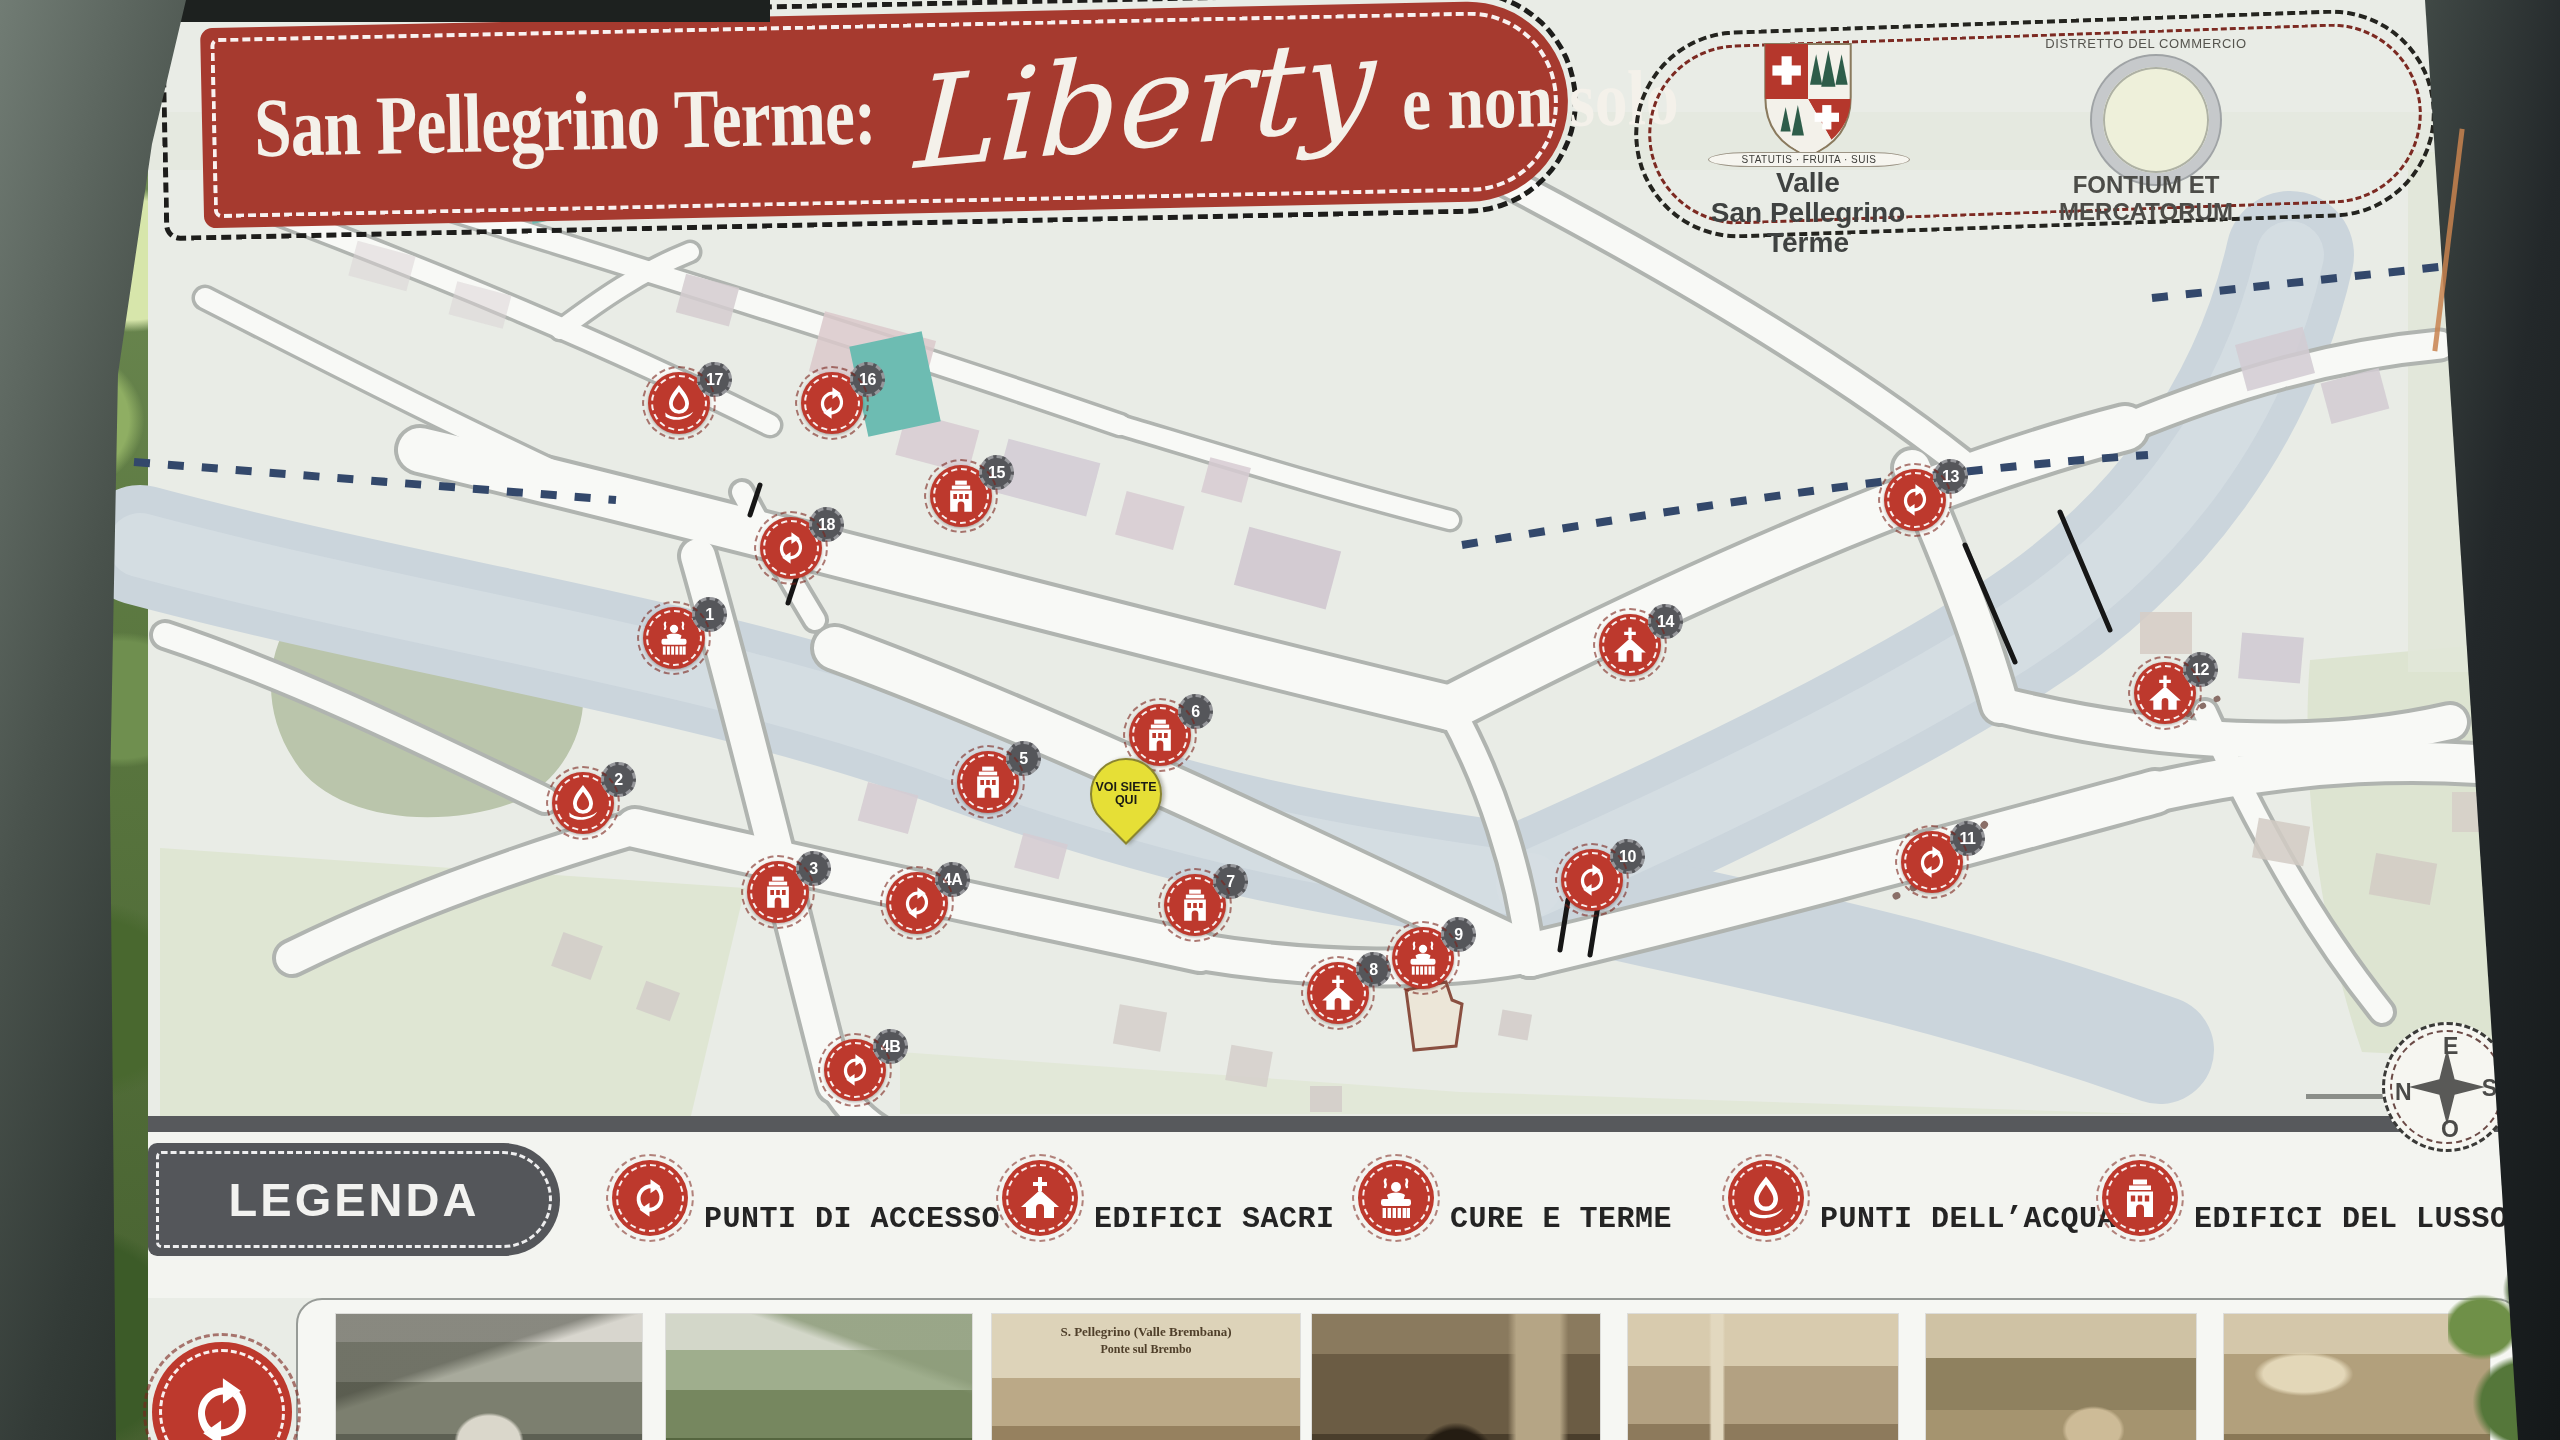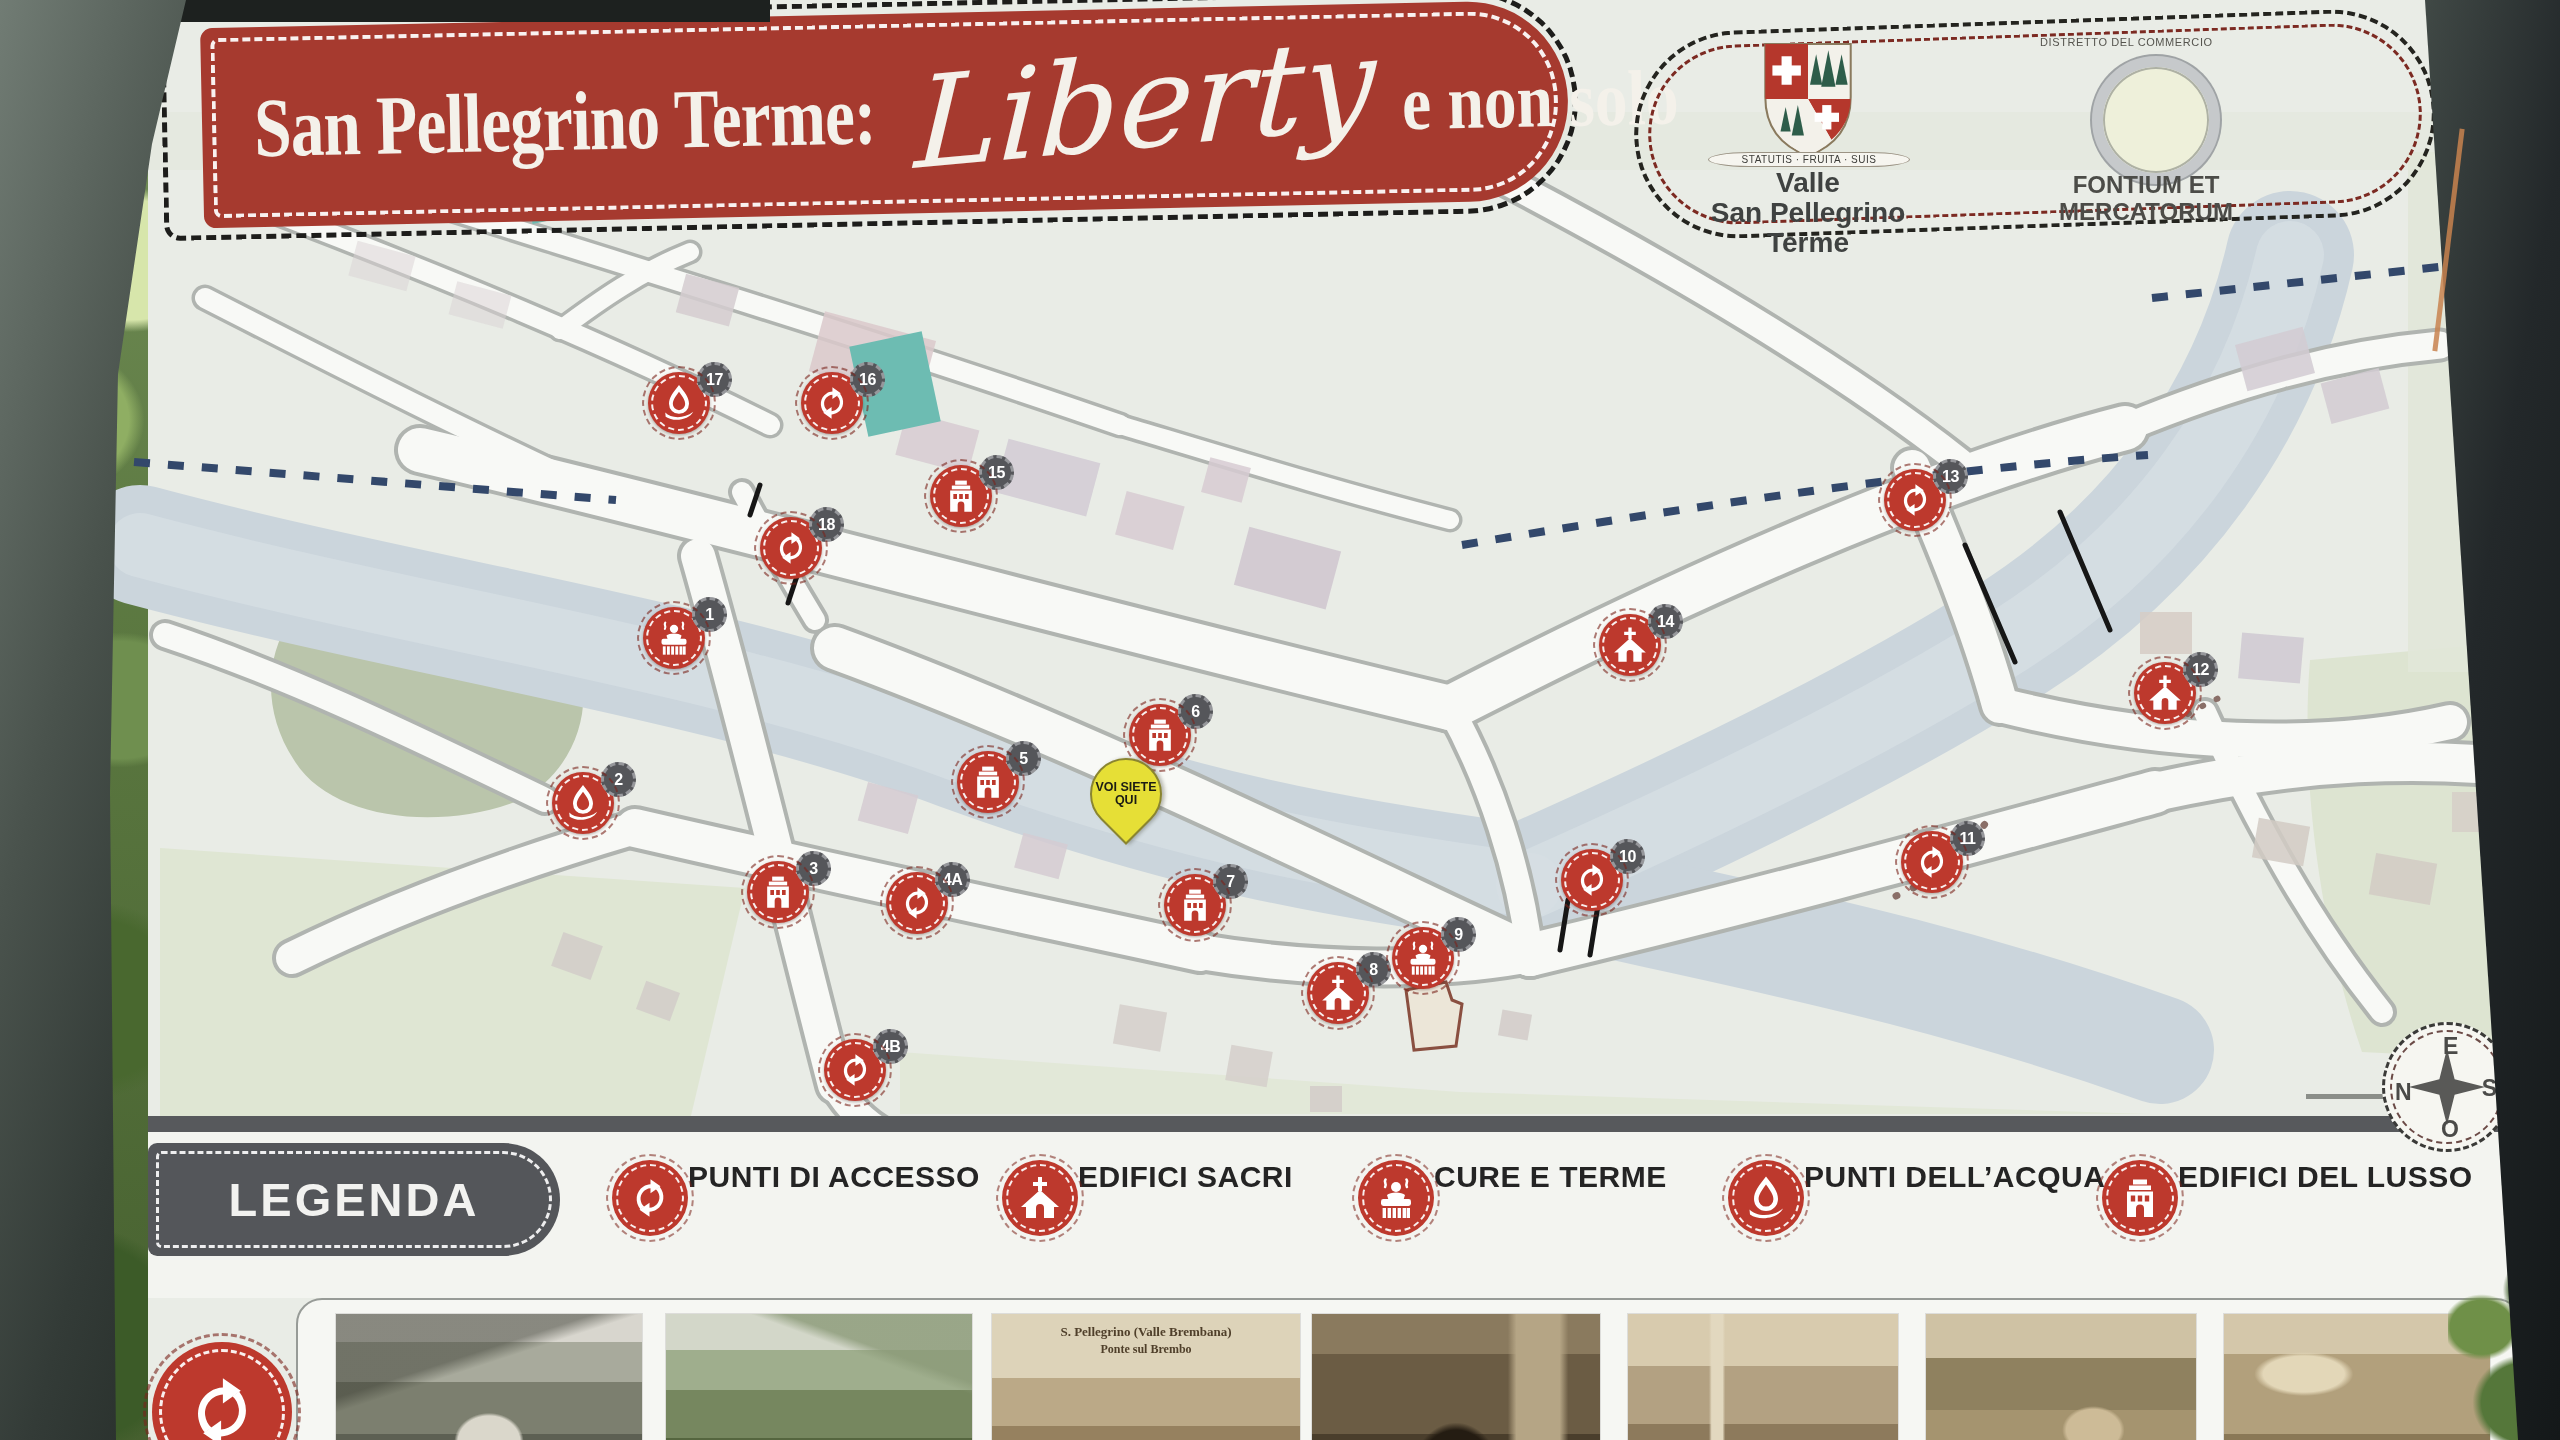--- a/index.html
+++ b/index.html
@@ -26,41 +26,41 @@
   .title-main{font-family:"Liberation Serif",serif;font-weight:bold;color:#f4f1ea;font-size:84px;display:inline-block;transform:scaleX(.8);transform-origin:left center;white-space:nowrap;letter-spacing:-1px;}
   .title-script{font-family:"DejaVu Serif",serif;font-style:italic;color:#f4f1ea;font-size:126px;display:inline-block;margin:0 26px 0 -116px;transform:rotate(-4deg) skewX(-8deg);white-space:nowrap;position:relative;top:-6px;}
   .title-tail{font-family:"Liberation Serif",serif;font-weight:bold;color:#f4f1ea;font-size:78px;display:inline-block;transform:scaleX(.84);transform-origin:left center;white-space:nowrap;}
   
   #logo-capsule{left:1638px;top:24px;width:794px;height:200px;transform:rotate(-2deg);}
   #logo-capsule::before{content:"";position:absolute;inset:-4px;border:4px dashed #24241f;border-radius:104px;}
   #logo-capsule::after{content:"";position:absolute;inset:10px;border:3px dashed #7c2a22;border-radius:92px;}
   #shield{left:1756px;top:40px;}
   #motto{left:1708px;top:152px;width:200px;text-align:center;font-size:10px;color:#3c3c38;background:#f6f5ef;border:1px solid #9b9384;border-radius:40%/100%;padding:1px 0;letter-spacing:.5px;}
   #comune-label{left:1672px;top:168px;width:272px;text-align:center;color:#3f4241;font-weight:bold;font-size:28px;line-height:1.08;}
-  #distretto-label{left:2040px;top:36px;width:212px;font-size:11px;color:#55544e;letter-spacing:.6px;}
+  #distretto-label{left:2040px;top:36px;width:212px;text-align:center;font-size:13px;color:#55544e;letter-spacing:.6px;}
   #coin{left:2092px;top:56px;width:106px;height:106px;border-radius:50%;background:#eef0da;border:11px solid #c6c9cb;box-shadow:0 0 0 2px #9fa3a5, inset 0 0 0 2px #aeb1a4;}
   #coin-label{left:2042px;top:172px;width:208px;text-align:center;color:#4c4c48;font-weight:bold;font-size:24px;line-height:1.12;}
   
   .street{color:#2e2f2e;font-weight:bold;white-space:pre-line;text-align:center;line-height:1.04;letter-spacing:1px;transform:translate(-50%,-50%) rotate(var(--rot,0deg));text-shadow:0 0 8px rgba(240,242,238,.9),0 0 3px rgba(240,242,238,.9);z-index:12;}
   
   .marker{width:62px;height:62px;margin:-31px 0 0 -31px;border-radius:50%;background:#bd392d;z-index:20;display:flex;align-items:center;justify-content:center;box-shadow:0 1px 3px rgba(60,20,15,.35);}
   .marker::before{content:"";position:absolute;inset:3px;border:2px dashed rgba(255,255,255,.92);border-radius:50%;}
   .marker::after{content:"";position:absolute;inset:-6px;border:2px dashed rgba(122,35,27,.6);border-radius:50%;}
   .marker svg{width:40px;height:40px;}
   .badge{position:absolute;top:-10px;right:-22px;width:35px;height:35px;border-radius:50%;background:#55565a;border:3px dashed #96979b;box-sizing:border-box;color:#fff;font-size:16px;font-weight:bold;display:flex;align-items:center;justify-content:center;letter-spacing:-.5px;}
   
   #pin{left:1124px;top:792px;width:68px;height:68px;margin:-34px 0 0 -34px;background:#e6df36;border:2px solid #8a8530;border-radius:50% 50% 50% 0;transform:rotate(-45deg);z-index:22;box-shadow:2px 2px 4px rgba(40,40,20,.3);}
   #pin .pin-txt{position:absolute;inset:0;display:flex;flex-direction:column;align-items:center;justify-content:center;transform:rotate(45deg);color:#1c1c14;font-weight:bold;font-size:12.5px;line-height:1.05;text-align:center;}
   
   #legend-bar{left:148px;top:1116px;width:2412px;height:16px;background:#57595c;z-index:30;}
   #legend-strip{left:148px;top:1132px;width:2412px;height:166px;background:#f3f4f0;z-index:30;}
   #legenda-capsule{left:148px;top:1143px;width:412px;height:113px;background:#54565a;border-radius:10px 62px 62px 10px;z-index:32;display:flex;align-items:center;justify-content:center;}
   #legenda-capsule::after{content:"";position:absolute;inset:8px;border:3px dashed rgba(255,255,255,.9);border-radius:6px 52px 52px 6px;}
   #legenda-capsule span{color:#f2f2f0;font-size:47px;font-weight:bold;letter-spacing:3px;}
-  .lg-item{top:1160px;display:flex;align-items:flex-start;z-index:32;}
+  .lg-item{top:1160px;display:flex;align-items:flex-end;gap:16px;z-index:32;font-family:Liberation Mono, monospace;}
   .lg-ic{position:relative;width:76px;height:76px;border-radius:50%;background:#bd392d;display:flex;align-items:center;justify-content:center;flex:0 0 auto;}
   .lg-ic::before{content:"";position:absolute;inset:4px;border:2px dashed rgba(255,255,255,.92);border-radius:50%;}
   .lg-ic::after{content:"";position:absolute;inset:-6px;border:2px dashed rgba(122,35,27,.55);border-radius:50%;}
   .lg-ic svg{width:48px;height:48px;}
   .lg-label{font-size:30px;font-weight:bold;color:#242424;letter-spacing:.5px;white-space:nowrap;}
   
   #compass-line{left:2306px;top:1094px;width:86px;height:5px;background:#8b8e89;z-index:33;}
   #compass{left:2382px;top:1022px;width:130px;height:130px;border-radius:50%;background:#f6f6f1;border:3px dashed #3a3a38;box-sizing:border-box;z-index:34;}
   #compass::after{content:"";position:absolute;inset:5px;border:2px dashed #6b4a46;border-radius:50%;}
   #compass svg{position:absolute;inset:0;}

